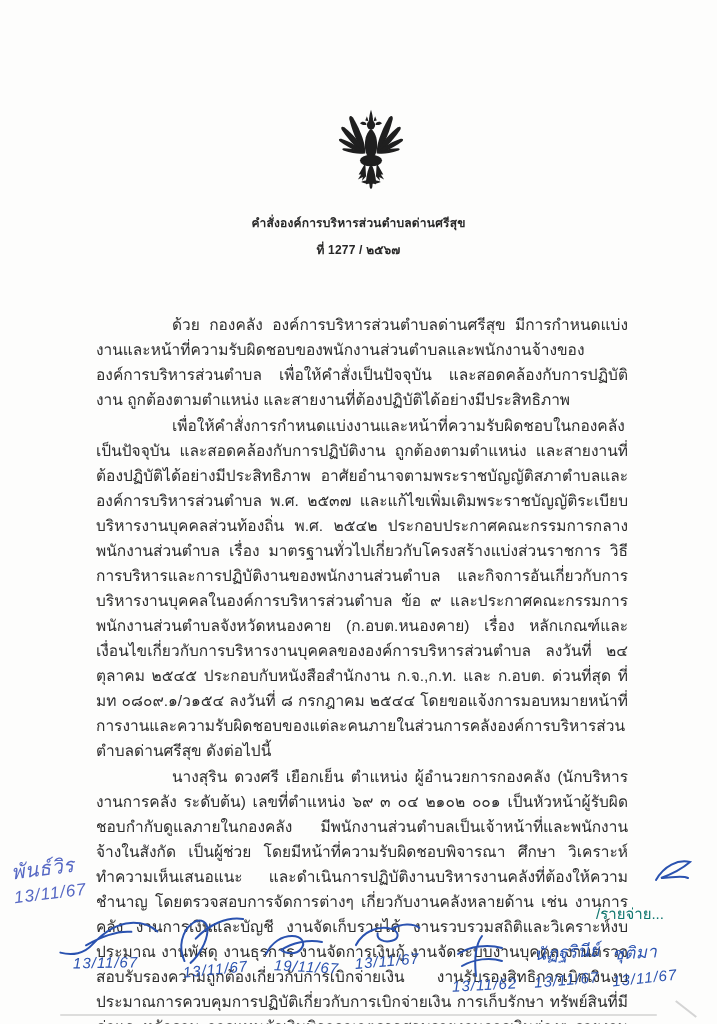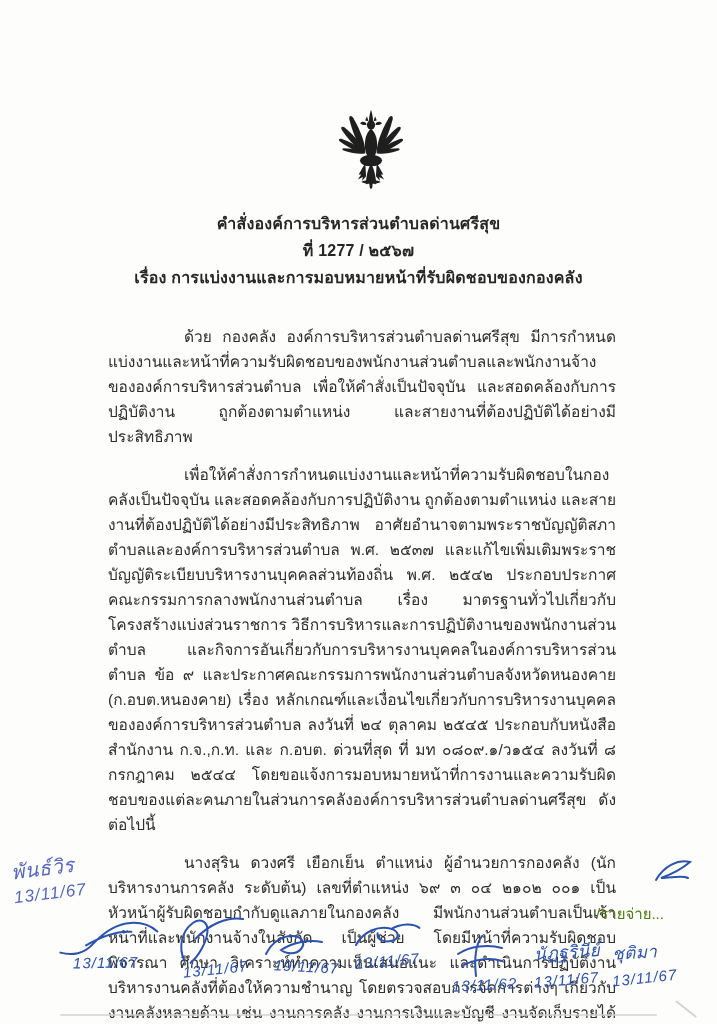--- a/index.html
+++ b/index.html
@@ -12,30 +12,30 @@
     color:#272727;
     overflow:hidden;
   }
   .emblem{
     position:absolute;left:330px;top:100px;width:82px;height:104px;
   }
   .title-block{
     position:absolute;left:0;top:210px;width:717px;text-align:center;
   }
   .title-line{
-    font-weight:bold;font-size:16px;line-height:27px;color:#262626;
+    font-weight:bold;font-size:12px;line-height:27px;color:#262626;
     letter-spacing:.2px;
   }
   .doc-body{
     position:absolute;left:95px;top:311px;width:534px;
     font-size:15.5px;line-height:25px;text-align:justify;color:#2e2e2e;
   }
-  .doc-body p{margin:13px;text-indent:76px;}
+  .doc-body p{margin:1px;text-indent:76px;}
   .continuation{
-    position:absolute;left:596px;top:902px;font-size:15px;color:#4d7c0f;text-align:center;
+    position:absolute;left:596px;top:902px;font-size:15px;color:#0f766e;text-align:center;
   }
   
   .ink{color:#2a52b0;}
   .hand{
     font-style:italic;font-size:15px;letter-spacing:1px;white-space:nowrap;
   }
   .hand-name{font-style:italic;font-size:17px;letter-spacing:.5px;white-space:nowrap;}
   .left-note{
     position:absolute;left:12px;top:852px;color:#5668c4;
     transform:rotate(-7deg);text-align:left;
@@ -98,21 +98,20 @@
         <path d="M43 66 L35 80 L38 80 L34 86 L40 83 L39 88 L44 82 Z"></path>
         <path d="M57 66 L65 80 L62 80 L66 86 L60 83 L61 88 L56 82 Z"></path>
         <path d="M38 89 C44 86 56 86 62 89 C56 92 44 92 38 89 Z"></path>
       </g>
     </svg>
   </div>
 
   <div class="title-block">
     <div class="title-line">คำสั่งองค์การบริหารส่วนตำบลด่านศรีสุข</div>
     <div class="title-line">ที่ 1277 / ๒๕๖๗</div>
-    <div class="title-line">เรื่อง  การแบ่งงานและการมอบหมายหน้าที่รับผิดชอบของกองคลัง</div>
   </div>
 
   <div class="doc-body">
     <p>ด้วย กองคลัง องค์การบริหารส่วนตำบลด่านศรีสุข มีการกำหนดแบ่งงานและหน้าที่ความรับผิดชอบของพนักงานส่วนตำบลและพนักงานจ้างขององค์การบริหารส่วนตำบล เพื่อให้คำสั่งเป็นปัจจุบัน และสอดคล้องกับการปฏิบัติงาน ถูกต้องตามตำแหน่ง และสายงานที่ต้องปฏิบัติได้อย่างมีประสิทธิภาพ</p>
     <p>เพื่อให้คำสั่งการกำหนดแบ่งงานและหน้าที่ความรับผิดชอบในกองคลังเป็นปัจจุบัน และสอดคล้องกับการปฏิบัติงาน ถูกต้องตามตำแหน่ง และสายงานที่ต้องปฏิบัติได้อย่างมีประสิทธิภาพ อาศัยอำนาจตามพระราชบัญญัติสภาตำบลและองค์การบริหารส่วนตำบล พ.ศ. ๒๕๓๗ และแก้ไขเพิ่มเติมพระราชบัญญัติระเบียบบริหารงานบุคคลส่วนท้องถิ่น พ.ศ. ๒๕๔๒ ประกอบประกาศคณะกรรมการกลางพนักงานส่วนตำบล เรื่อง มาตรฐานทั่วไปเกี่ยวกับโครงสร้างแบ่งส่วนราชการ วิธีการบริหารและการปฏิบัติงานของพนักงานส่วนตำบล และกิจการอันเกี่ยวกับการบริหารงานบุคคลในองค์การบริหารส่วนตำบล ข้อ ๙ และประกาศคณะกรรมการพนักงานส่วนตำบลจังหวัดหนองคาย (ก.อบต.หนองคาย) เรื่อง หลักเกณฑ์และเงื่อนไขเกี่ยวกับการบริหารงานบุคคลขององค์การบริหารส่วนตำบล ลงวันที่ ๒๔ ตุลาคม ๒๕๔๕ ประกอบกับหนังสือสำนักงาน ก.จ.,ก.ท. และ ก.อบต. ด่วนที่สุด ที่ มท ๐๘๐๙.๑/ว๑๕๔ ลงวันที่ ๘ กรกฎาคม ๒๕๔๔ โดยขอแจ้งการมอบหมายหน้าที่การงานและความรับผิดชอบของแต่ละคนภายในส่วนการคลังองค์การบริหารส่วนตำบลด่านศรีสุข ดังต่อไปนี้</p>
     <p>นางสุริน ดวงศรี เยือกเย็น  ตำแหน่ง  ผู้อำนวยการกองคลัง (นักบริหารงานการคลัง ระดับต้น) เลขที่ตำแหน่ง ๖๙ ๓ ๐๔ ๒๑๐๒ ๐๐๑ เป็นหัวหน้าผู้รับผิดชอบกำกับดูแลภายในกองคลัง มีพนักงานส่วนตำบลเป็นเจ้าหน้าที่และพนักงานจ้างในสังกัด เป็นผู้ช่วย โดยมีหน้าที่ความรับผิดชอบพิจารณา ศึกษา วิเคราะห์ทำความเห็นเสนอแนะ และดำเนินการปฏิบัติงานบริหารงานคลังที่ต้องให้ความชำนาญ โดยตรวจสอบการจัดการต่างๆ เกี่ยวกับงานคลังหลายด้าน เช่น งานการคลัง งานการเงินและบัญชี งานจัดเก็บรายได้ งานรวบรวมสถิติและวิเคราะห์งบประมาณ งานพัสดุ งานธุรการ งานจัดการเงินกู้ งานจัดระบบงานบุคคล งานตรวจสอบรับรองความถูกต้องเกี่ยวกับการเบิกจ่ายเงิน งานรับรองสิทธิการเบิกเงินงบประมาณการควบคุมการปฏิบัติเกี่ยวกับการเบิกจ่ายเงิน การเก็บรักษา ทรัพย์สินที่มีค่าและหลักฐาน การแทนตัวเงินพิจารณาตรวจสอบรายงานการเงินต่างๆ รายงานการปฏิบัติงาน สรุป เหตุผลการปฏิบัติงานต่างๆ พิจารณาวินิจฉัยผลการปฏิบัติงาน ซึ่งจะต้องวางแผนงานด้านต่างๆ ให้การปฏิบัติงานของหน่วยงานสังกัดหน่วยการคลังได้ปฏิบัติงานอย่างมีประสิทธิภาพตลอดจนควบคุมการตรวจสอบและประเมินผลการทำรายงาน</p>
 
   </div>
 
   <div class="continuation">/รายจ่าย...</div>

